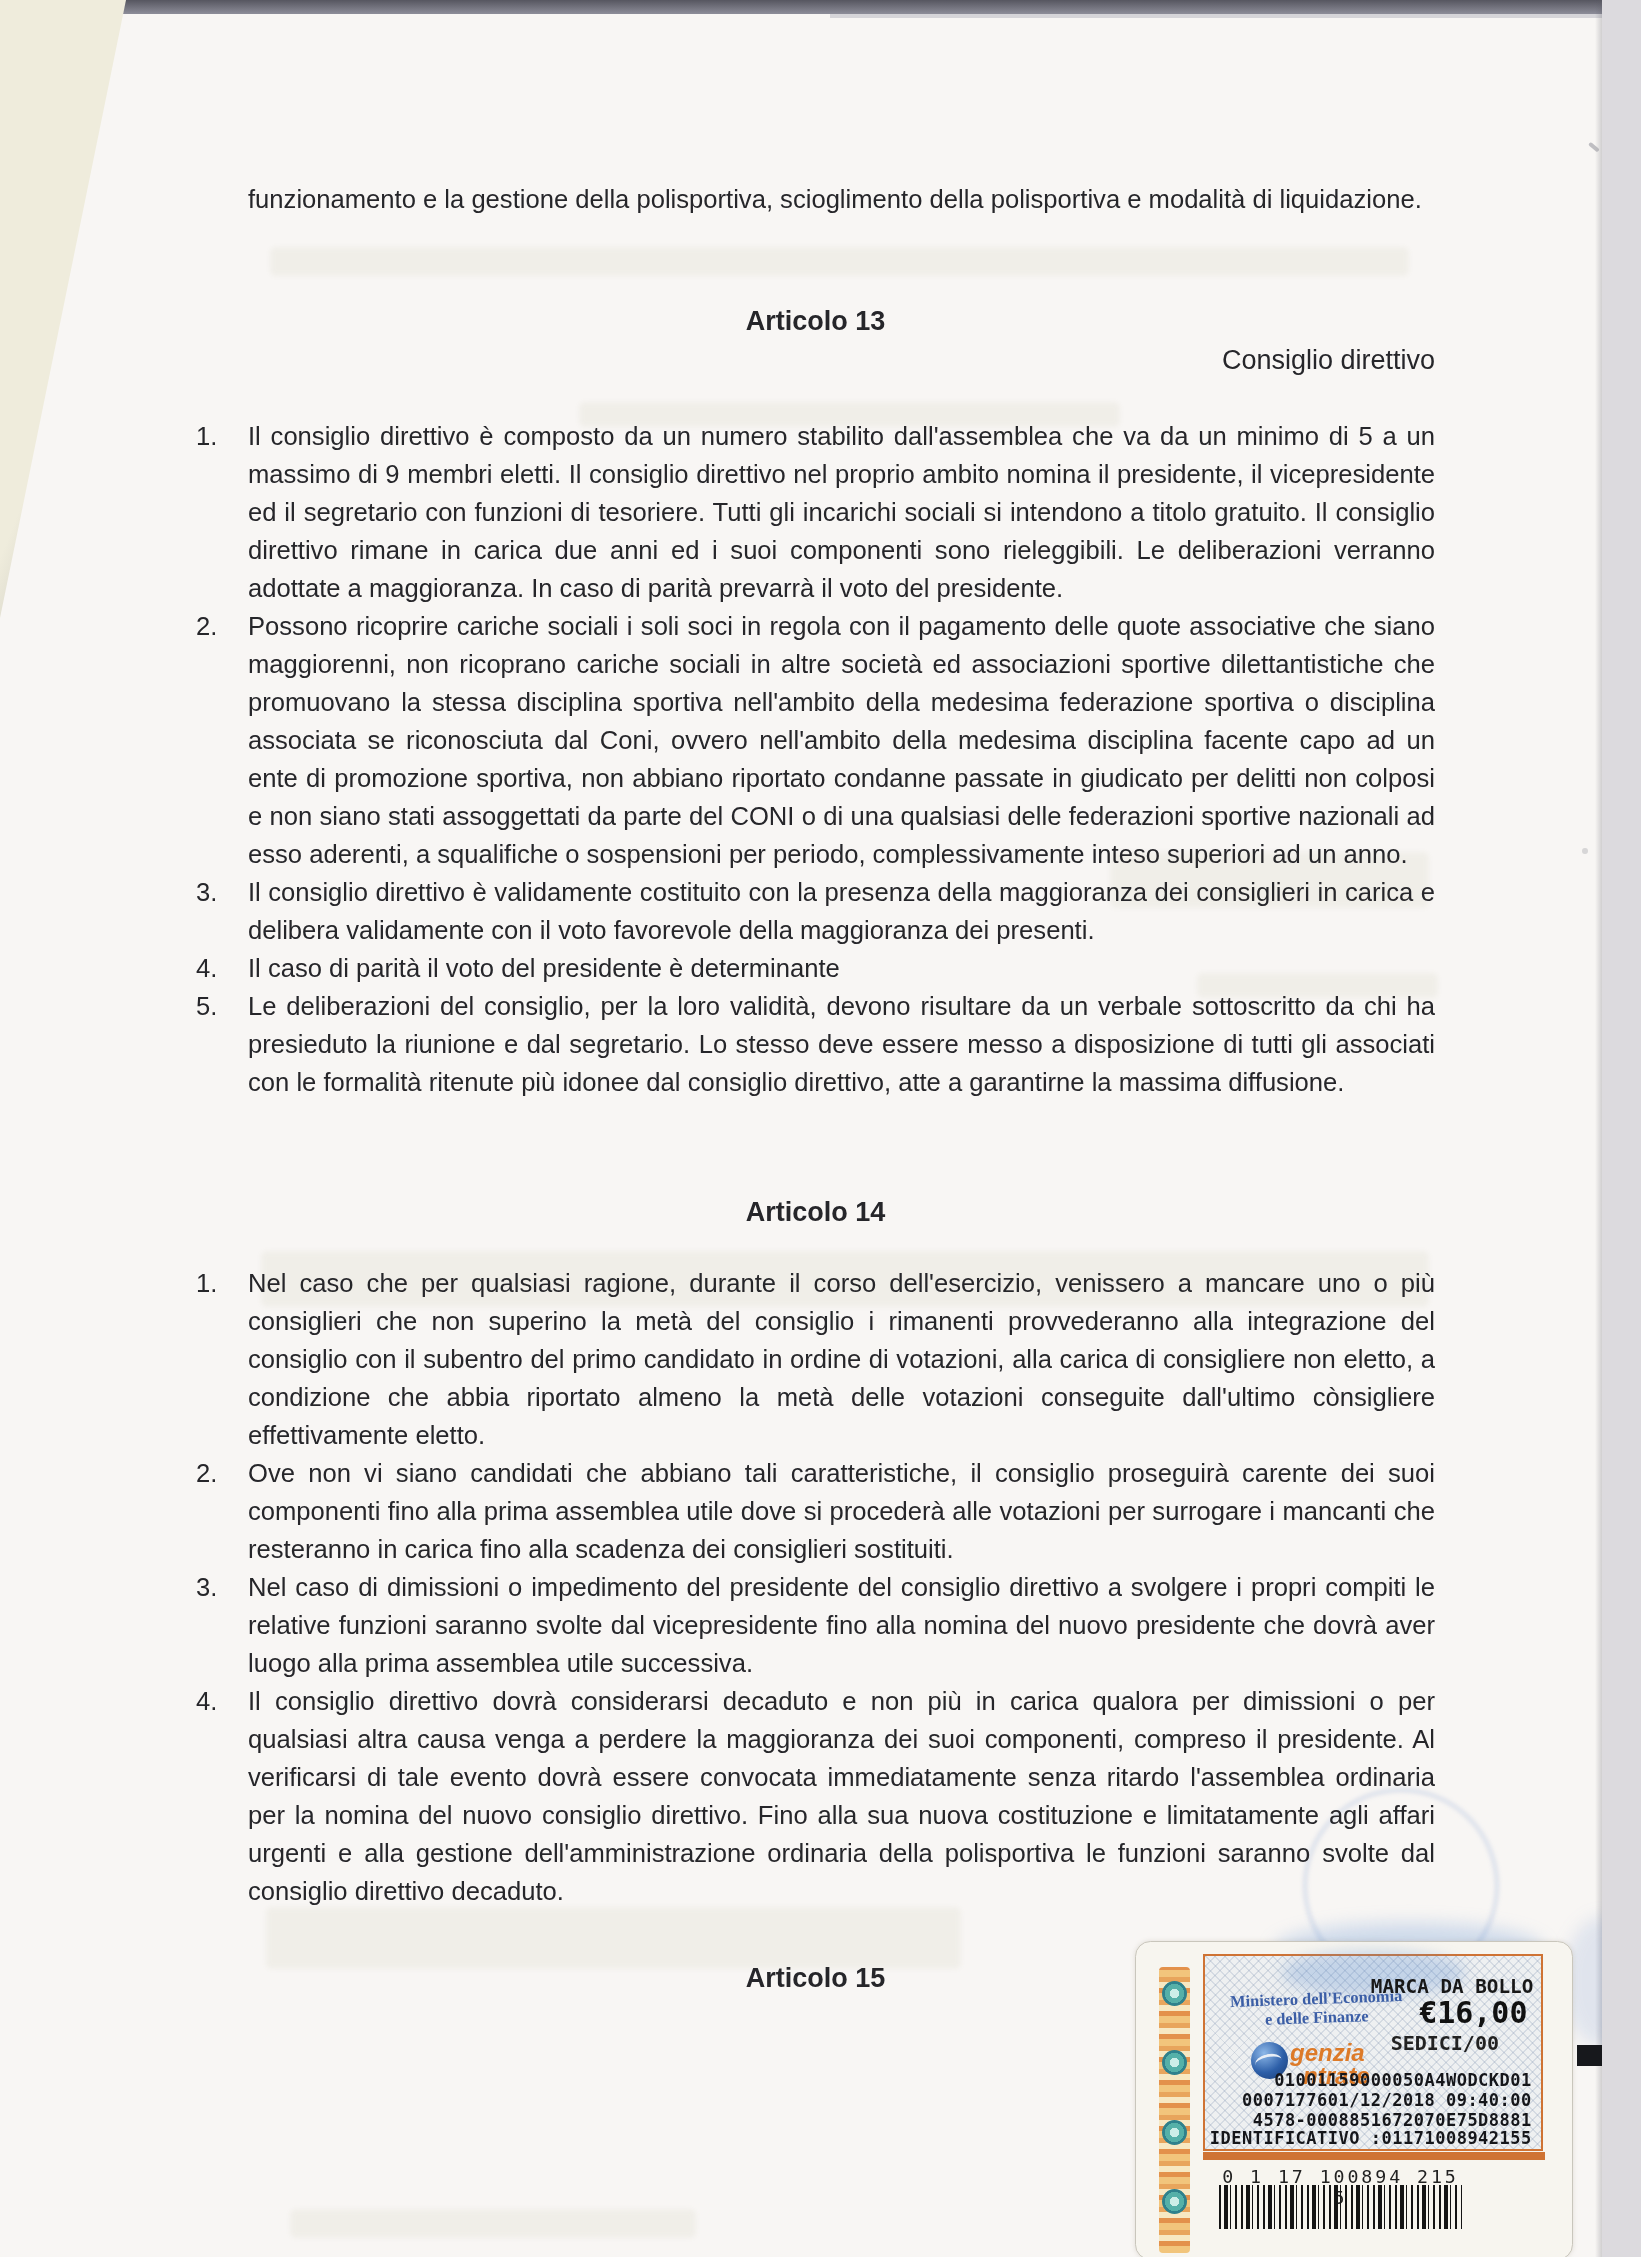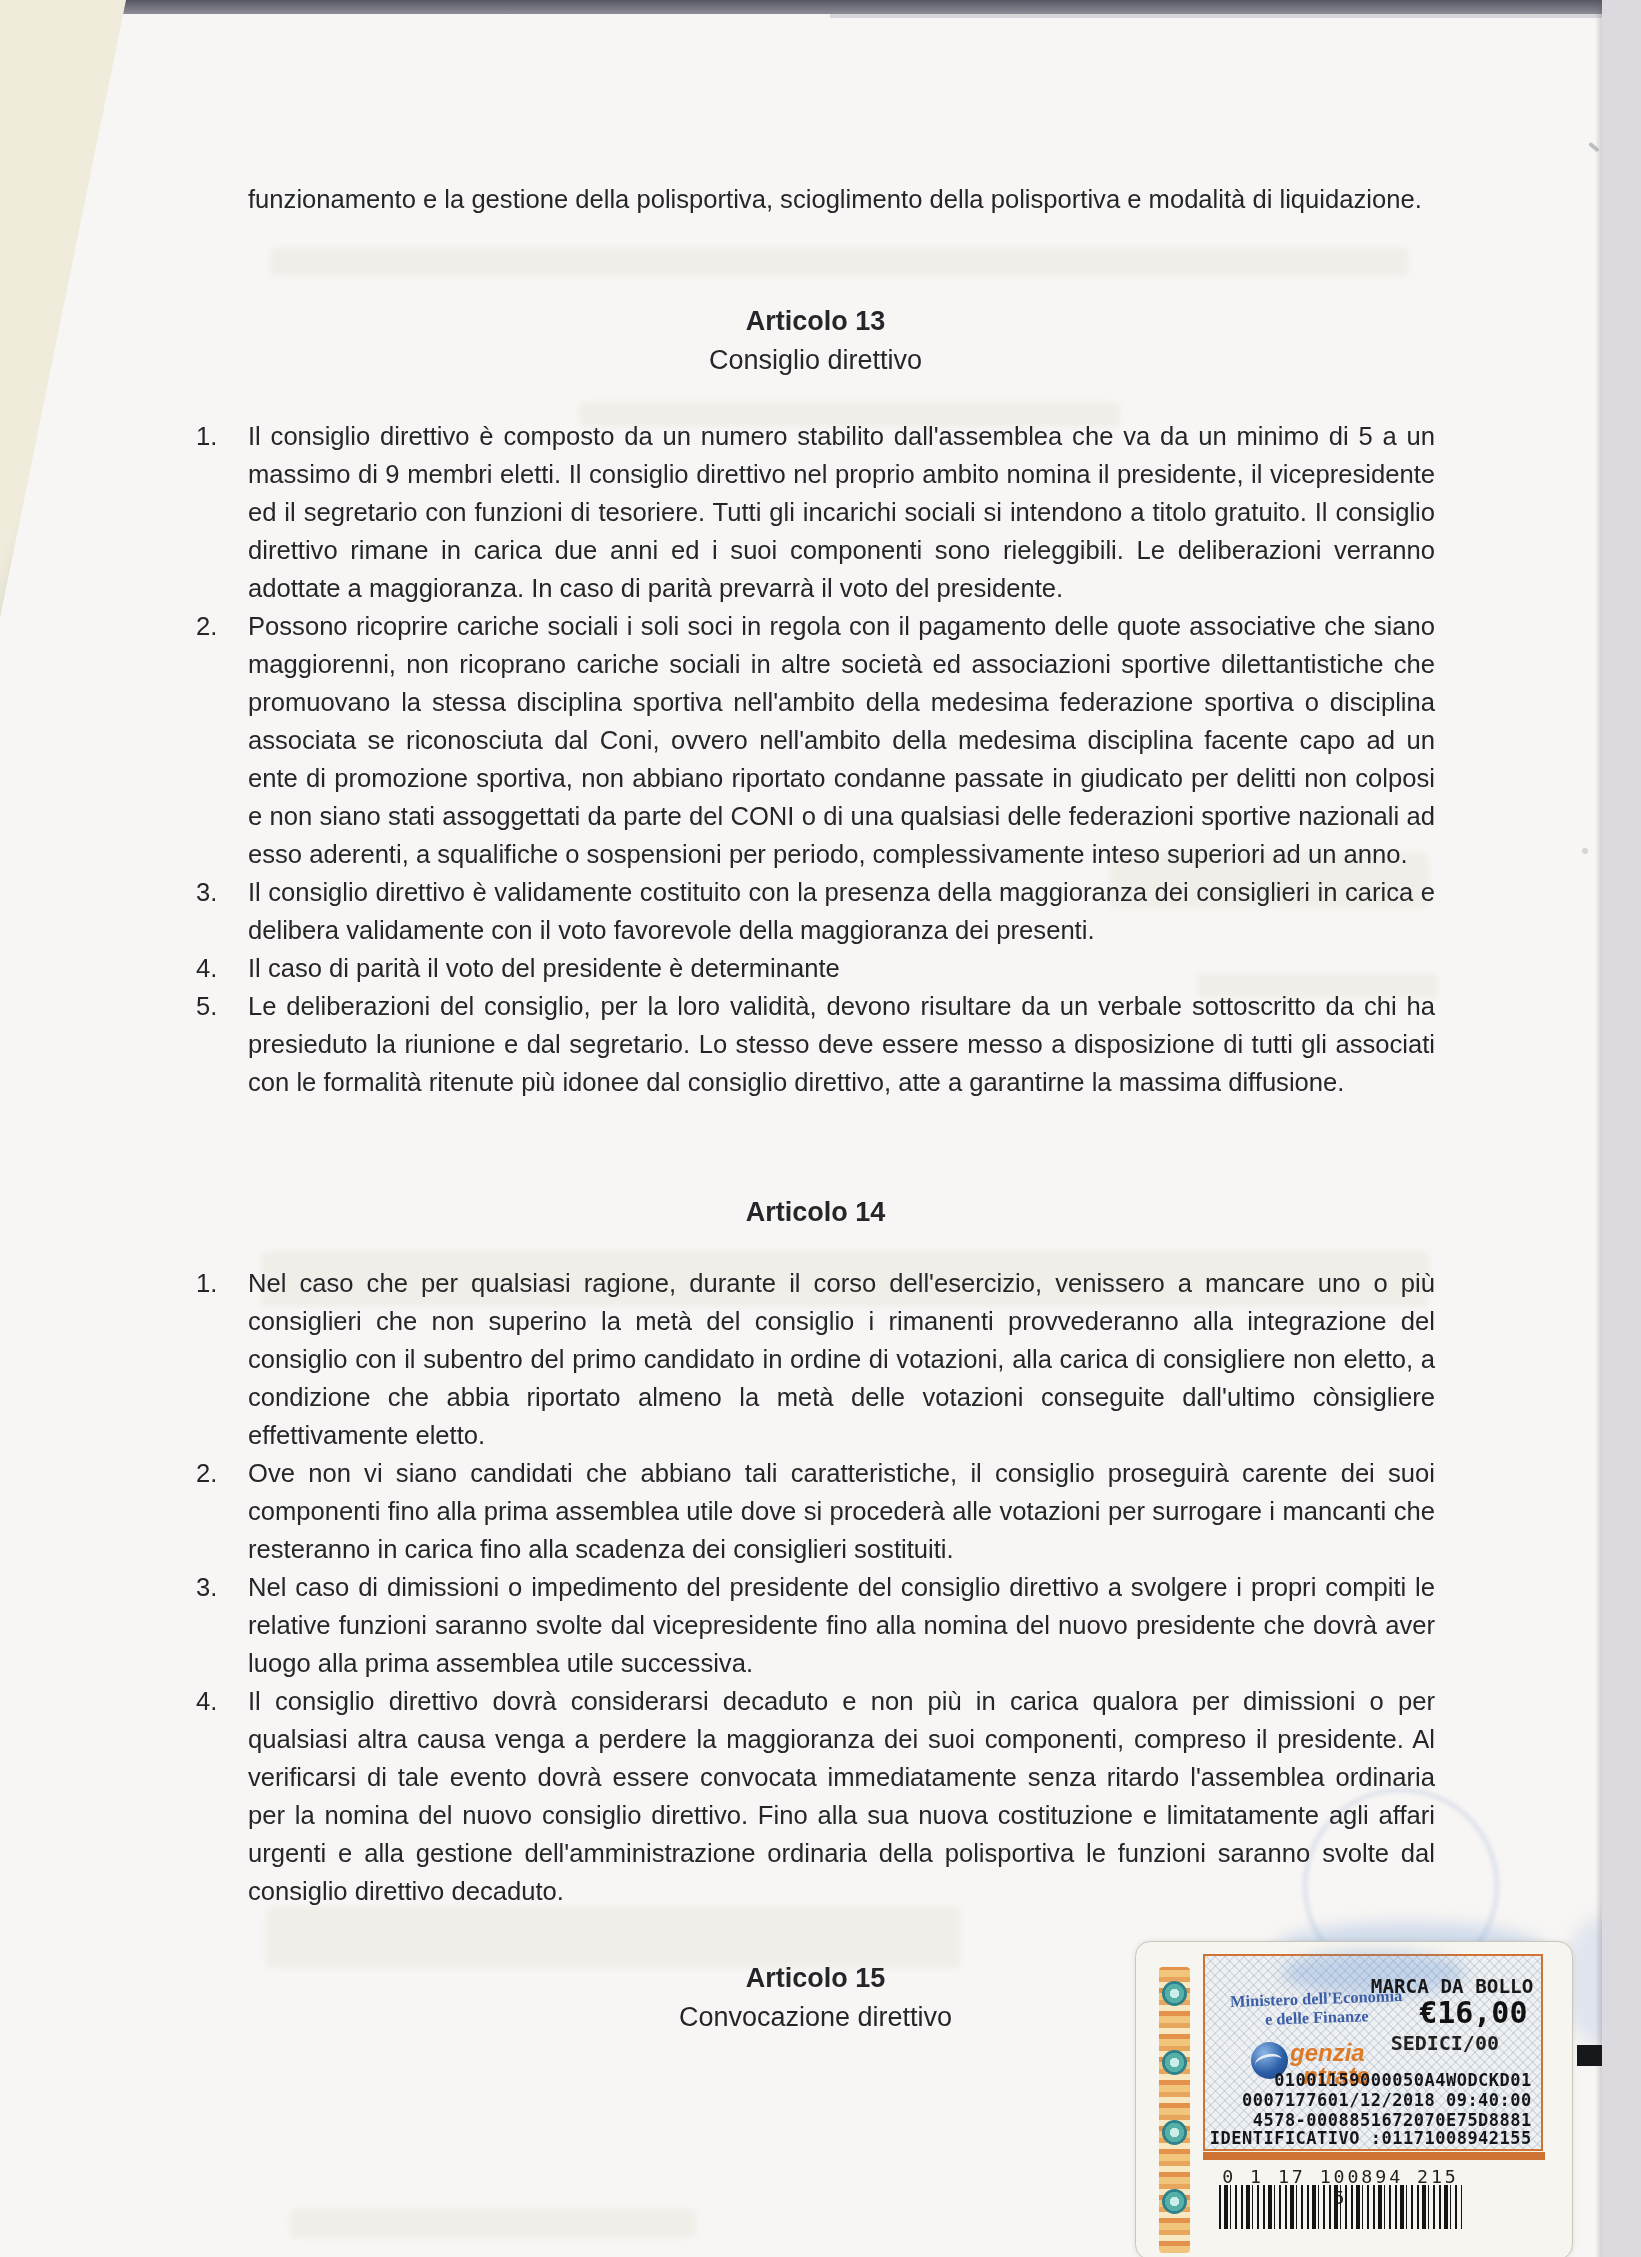--- a/index.html
+++ b/index.html
@@ -14,21 +14,21 @@
   .right-shadow{position:absolute;right:0;top:0;width:6.8px;height:2257px;background:linear-gradient(90deg,rgba(0,0,0,0),rgba(90,90,100,.25));}
   .tick{position:absolute;background:#9a9aa0;border-radius:1.9px;}
   .smudge{position:absolute;background:#90905e;opacity:.07;filter:blur(2.9px);border-radius:5.8px;}
   .blue-art{position:absolute;border-radius:50%;pointer-events:none;}
 
   
   .content{position:absolute;left:196px;top:180px;width:1239px;color:#26262a;font-size:25.6px;line-height:38px;}
   .intro{margin:0 0 0 52px;width:1186px;text-align:justify;}
   .article{margin:0;}
   .art-title{margin:0;font-size:27px;font-weight:bold;text-align:center;line-height:39px;}
-  .art-subtitle{font-size:27px;text-align:center;line-height:39px;}
+  .art-subtitle{font-size:27px;text-align:right;line-height:39px;}
   .art-list{margin:0;}
   .art-item{display:flex;}
   .art-item .num{flex:0 0 52px;}
   .art-item .txt{flex:1;text-align:justify;}
   .article:nth-of-type(1){margin-top:84px;}
   .article:nth-of-type(1) .art-list{margin-top:37px;}
   .article:nth-of-type(2){margin-top:92px;}
   .article:nth-of-type(2) .art-list{margin-top:32px;}
   .article:nth-of-type(3){margin-top:49px;}
 

